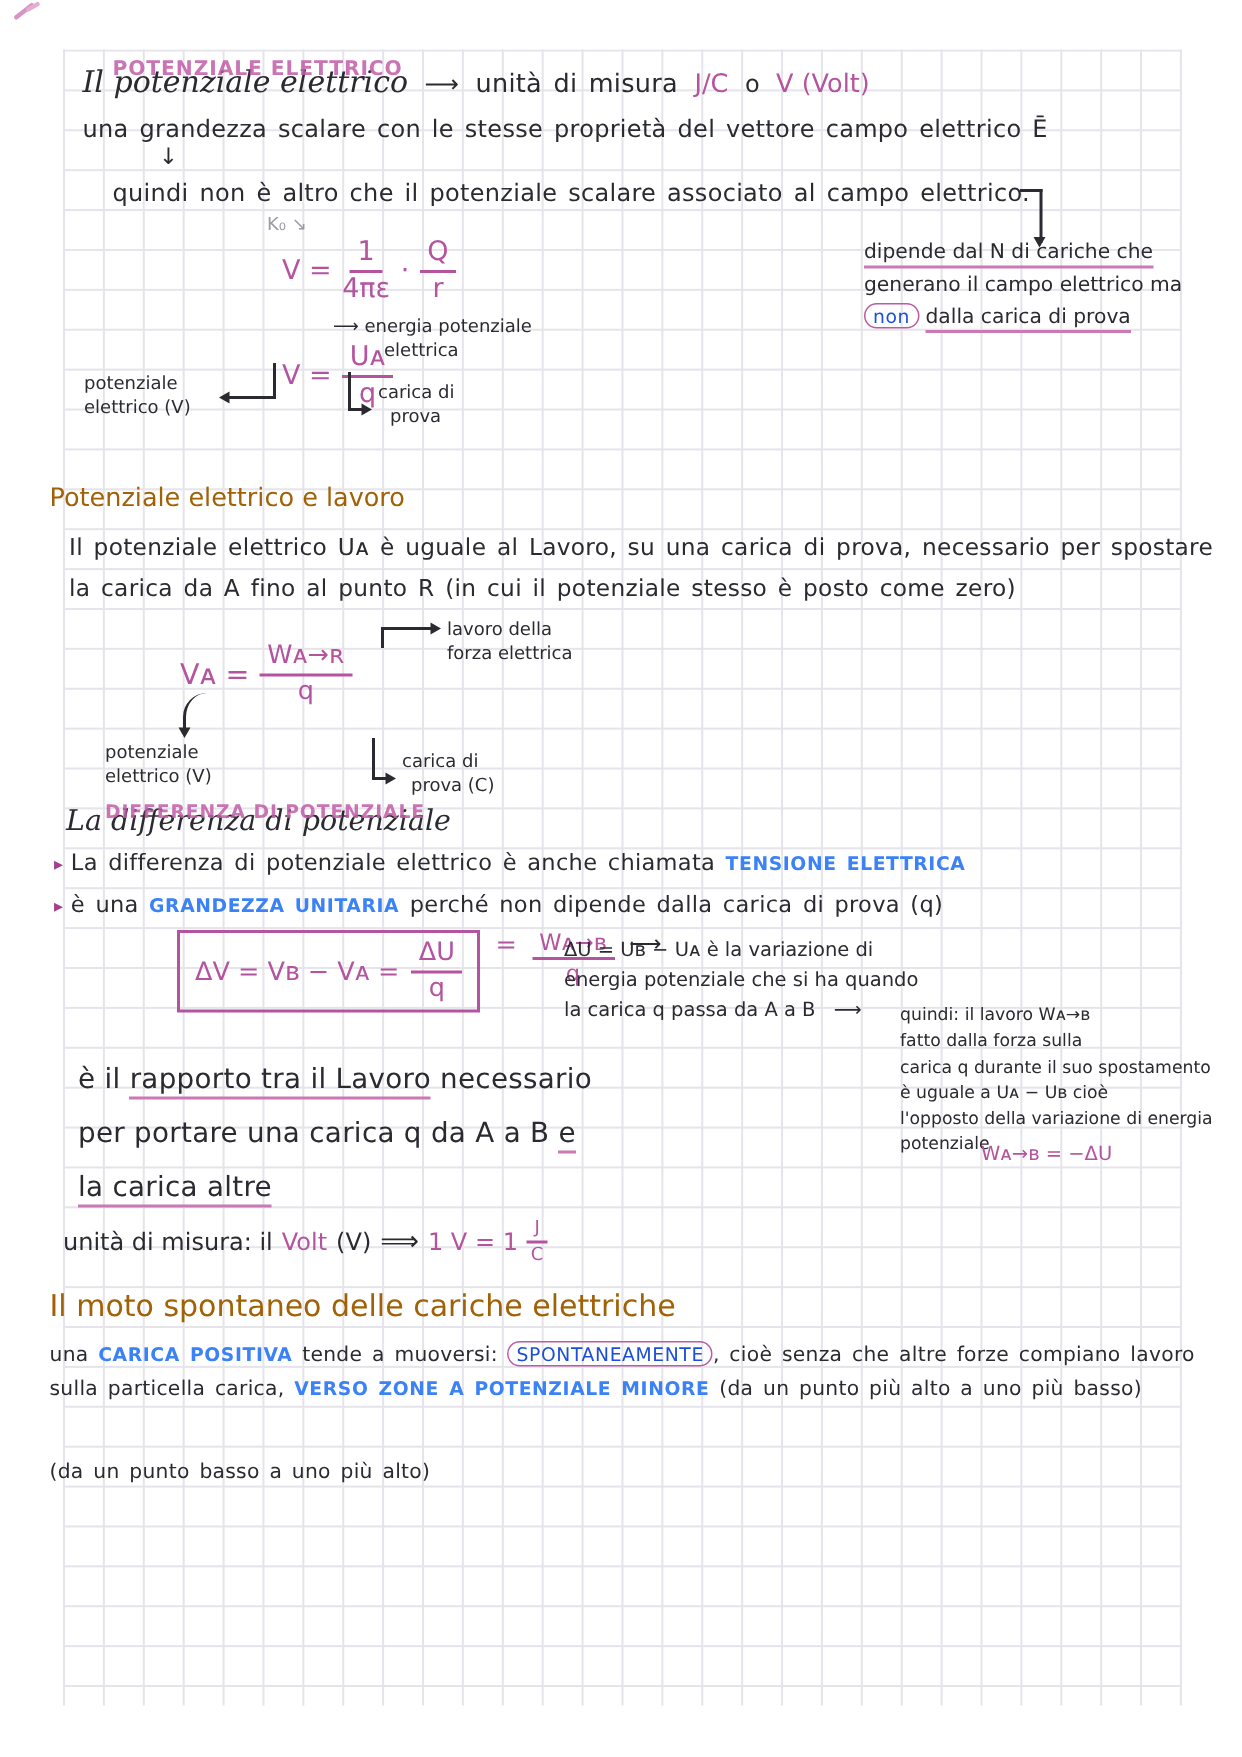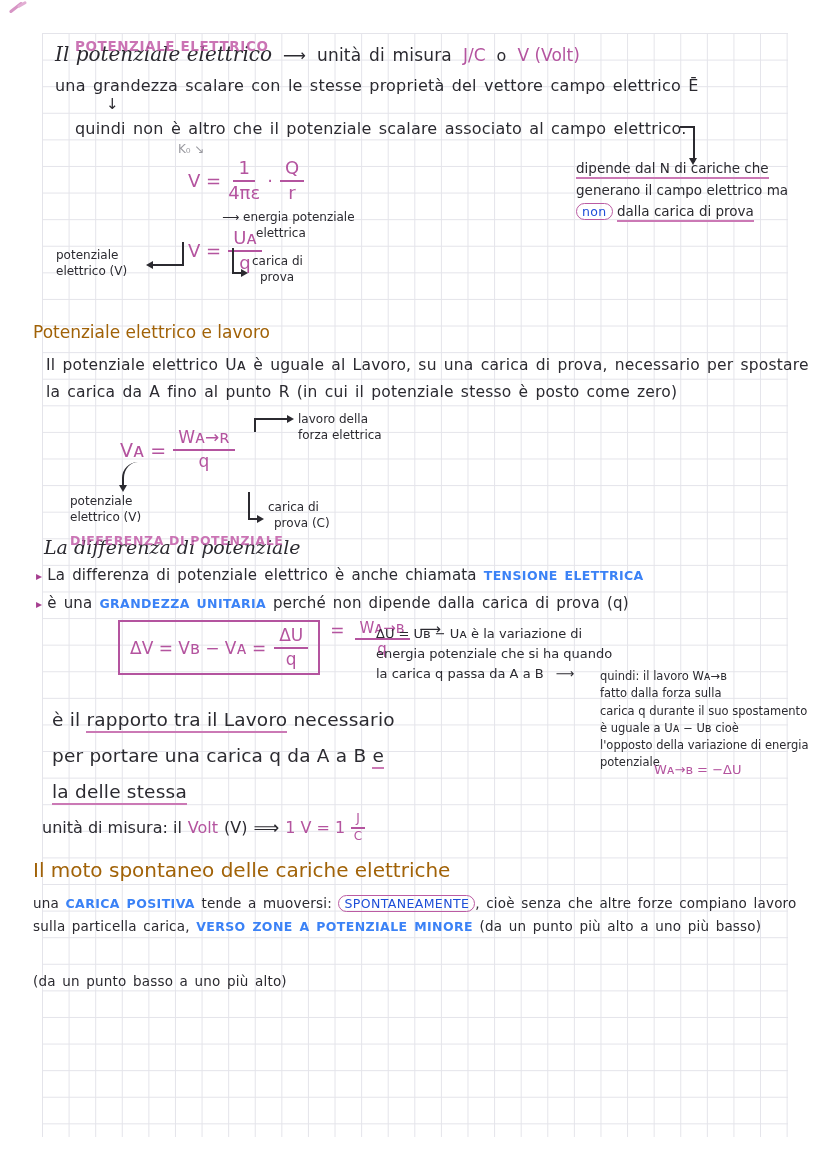--- a/index.html
+++ b/index.html
@@ -230,21 +230,21 @@
 </div>
 <div class="abs magenta" style="left:654px;top:762px;font-size:13px;">Wᴀ→ʙ = −ΔU</div>
 
 
 <div class="abs dark" style="left:52px;top:702px;font-size:18.5px;line-height:1.95;letter-spacing:.2px;">
   <div><span>è il</span>
        <span class="pink-u">rapporto tra il Lavoro</span>
        <span>necessario</span></div>
   <div><span>per portare una carica q da A a B</span>
        <span class="pink-u">e</span></div>
-  <div><span class="pink-u">la delle stessa</span></div>
+  <div><span class="pink-u">la carica altre</span></div>
 </div>
 
 
 <div class="abs" style="left:42px;top:812px;display:flex;align-items:center;gap:6px;font-size:16px;">
   <span class="dark">unità di misura: il</span>
   <span class="magenta">Volt</span>
   <span class="dark">(V)</span>
   <span class="dark" style="font-size:18px;">⟹</span>
   <span class="magenta">1 V = 1</span>
   <span class="frac magenta" style="font-size:12px;">

